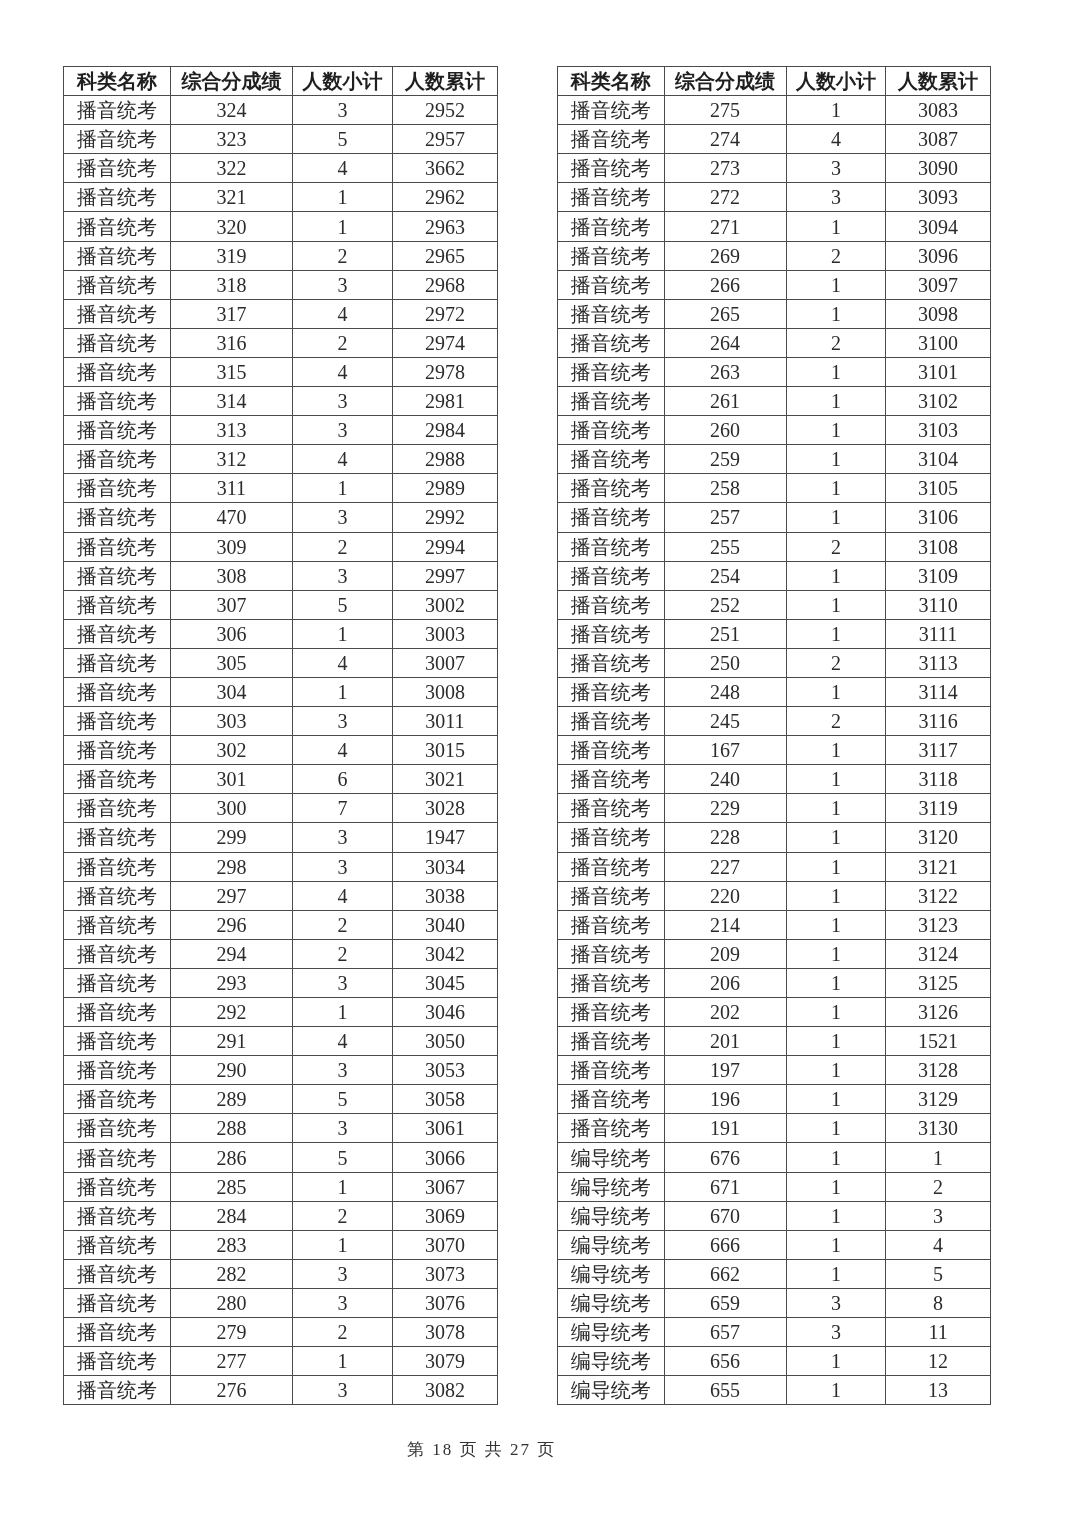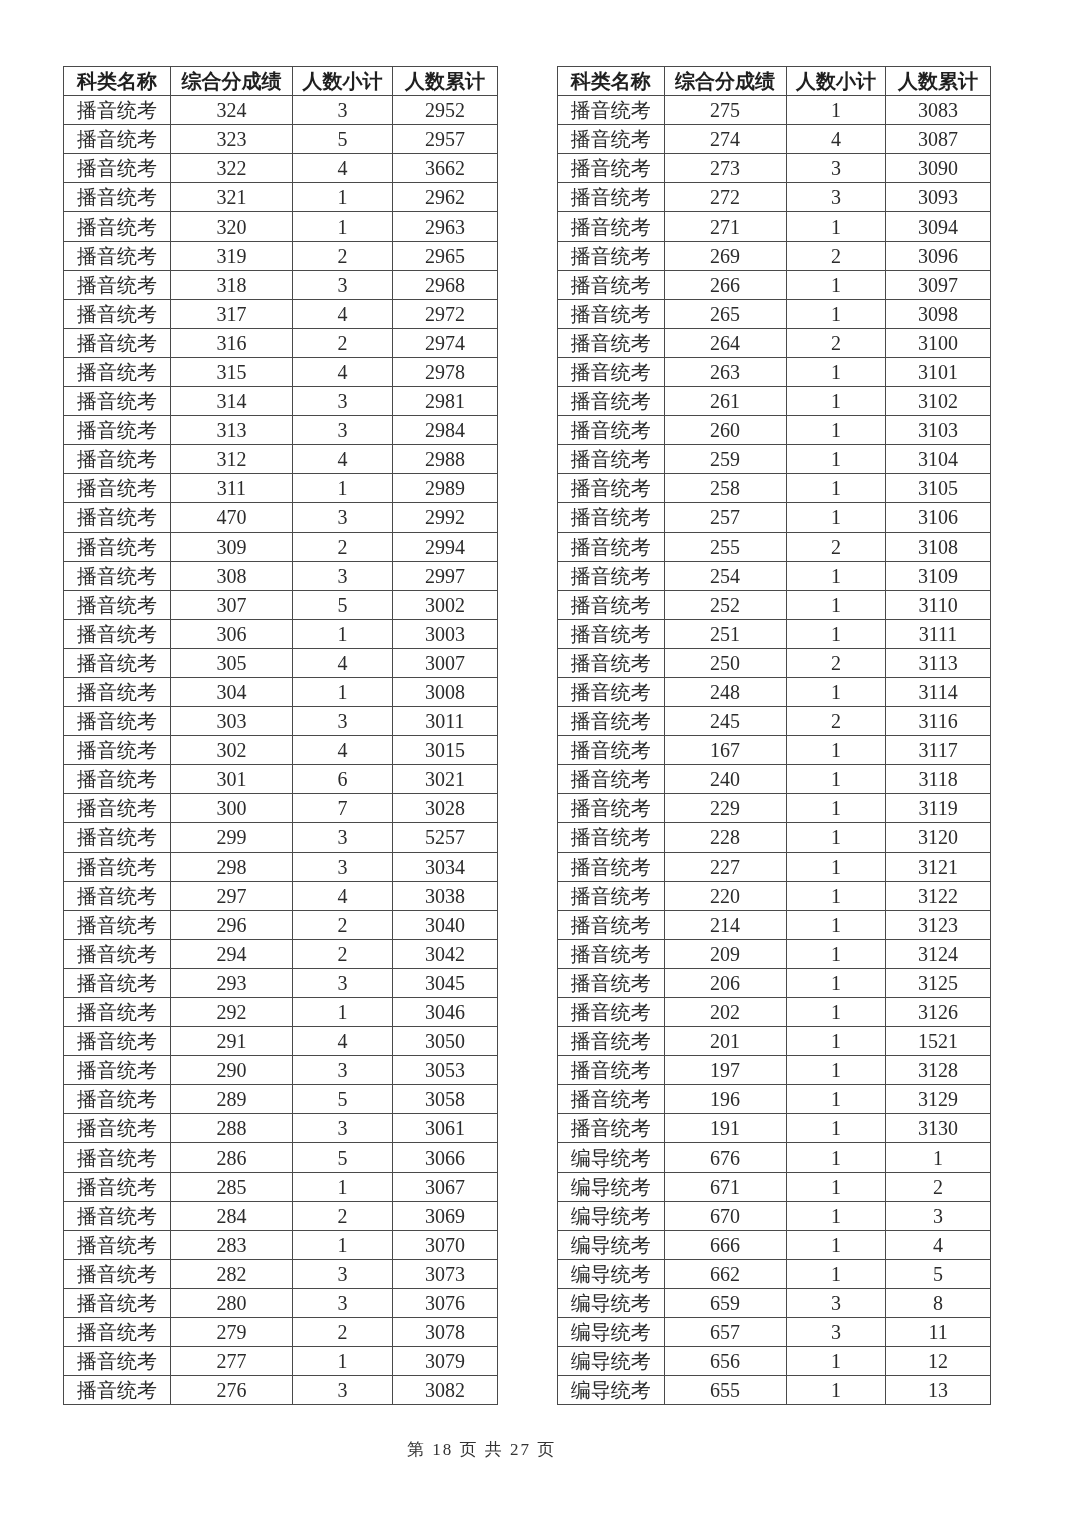--- a/index.html
+++ b/index.html
@@ -220,21 +220,21 @@
       <tr>
         <td>播音统考</td>
         <td>300</td>
         <td>7</td>
         <td>3028</td>
       </tr>
       <tr>
         <td>播音统考</td>
         <td>299</td>
         <td>3</td>
-        <td>5257</td>
+        <td>1947</td>
       </tr>
       <tr>
         <td>播音统考</td>
         <td>298</td>
         <td>3</td>
         <td>3034</td>
       </tr>
       <tr>
         <td>播音统考</td>
         <td>297</td>

